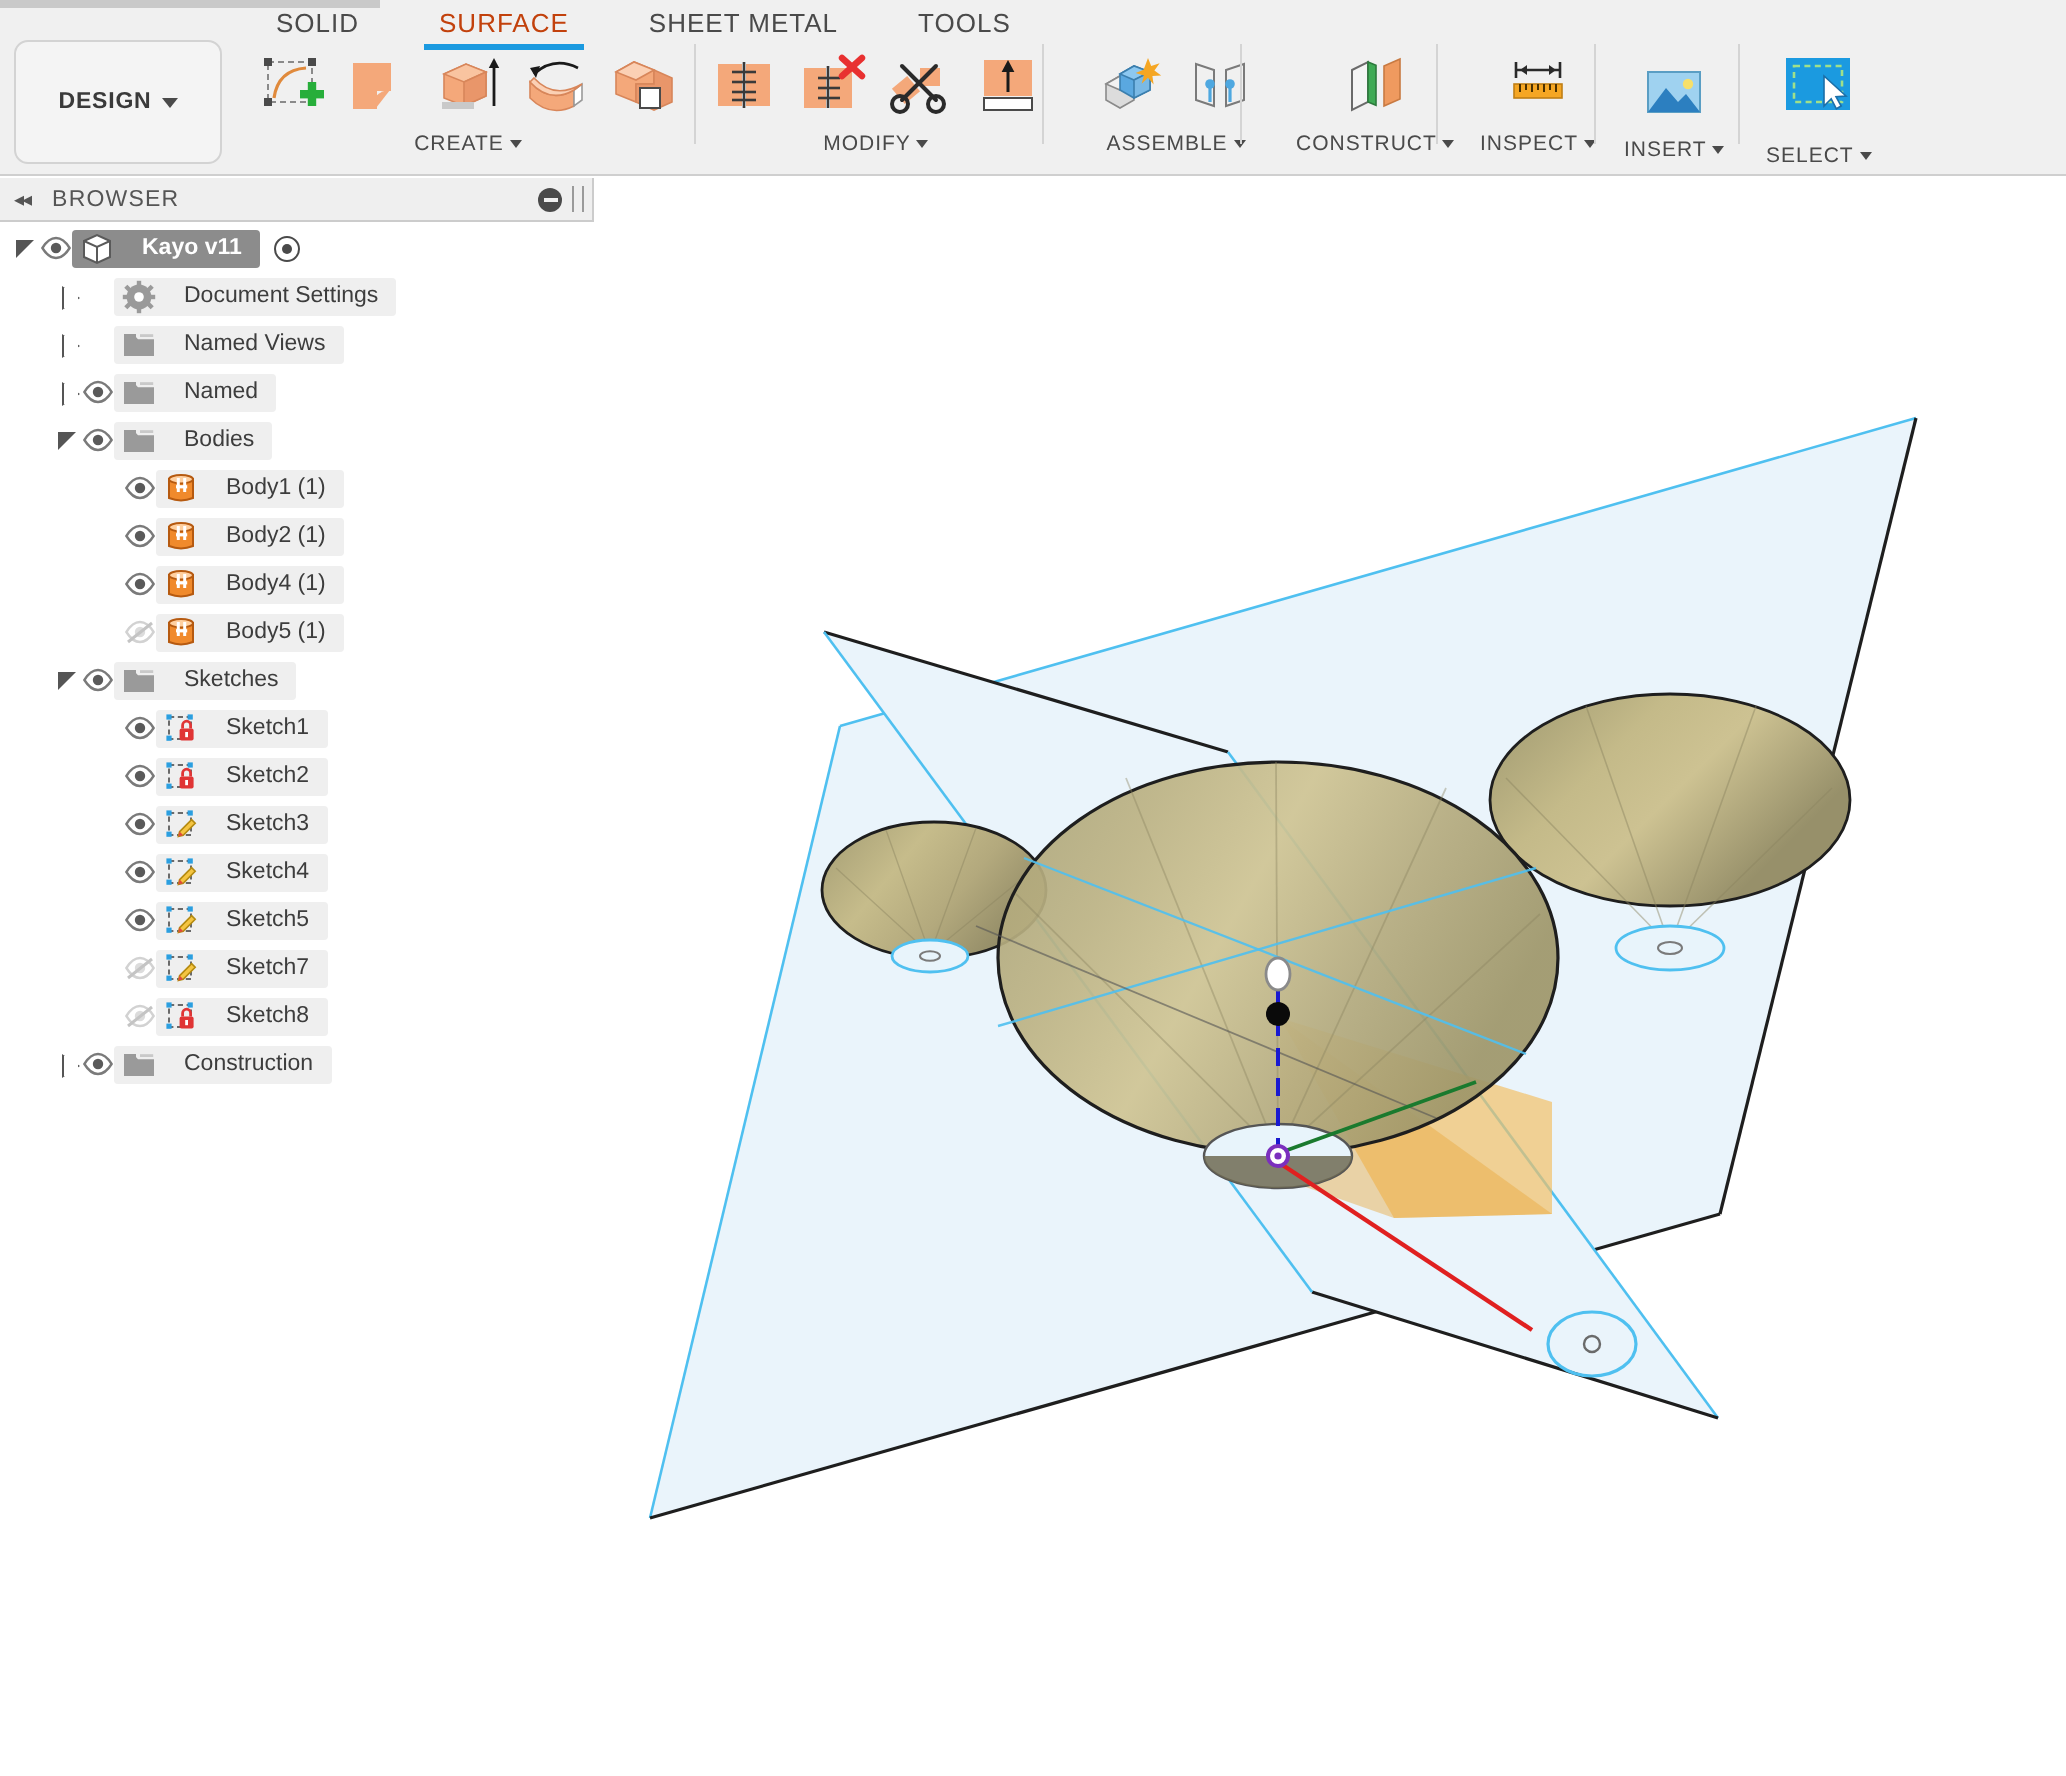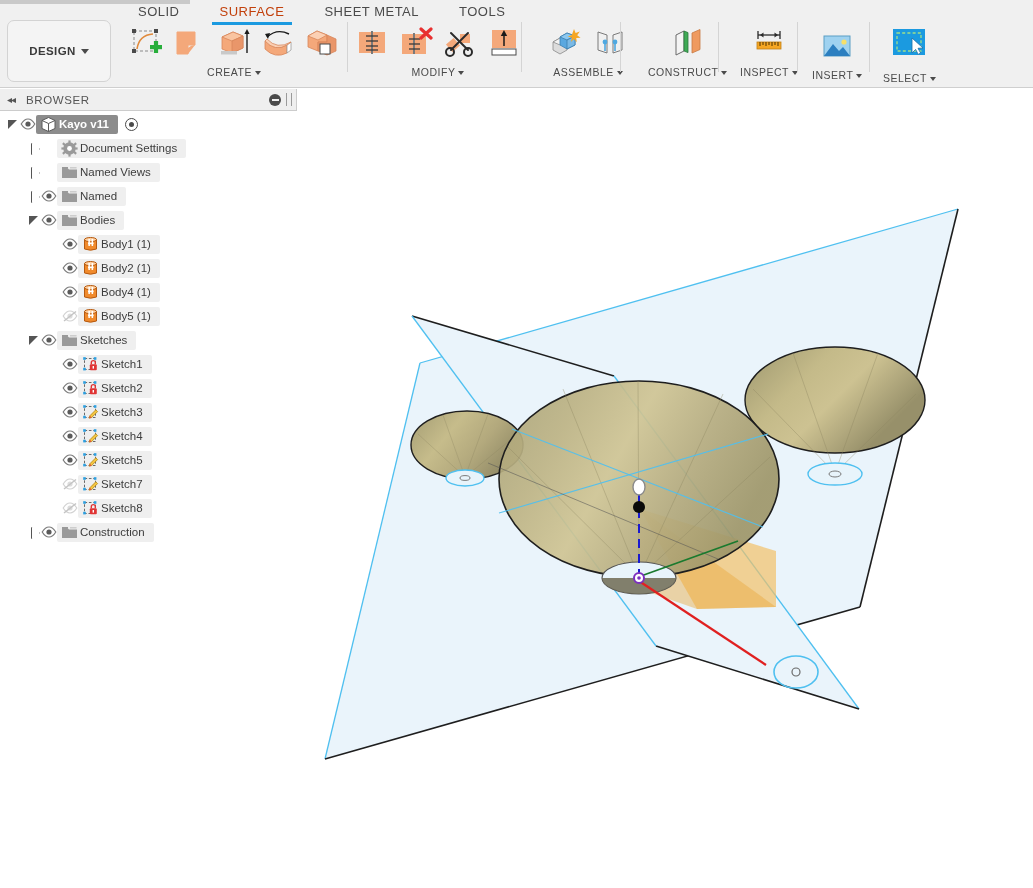--- a/index.html
+++ b/index.html
@@ -147,21 +147,21 @@
     background: #ffffff;
     overflow: hidden;
     font-size: 11.5px;
   }
   .node {
     display: flex; align-items: center;
     height: 24px; cursor: pointer;
     white-space: nowrap;
   }
   .node-chip {
-    display: inline-flex; align-items: center; gap: 2px;
+    display: inline-flex; align-items: center; gap: 14px;
     background: #efefef;
     border-radius: 2px;
     height: 19px;
     padding: 0 9px 0 4px;
   }
   .node.selected .node-chip {
     background: #8c8c8c;
   }
   .node.selected .node-chip .ntext { color: #ffffff; font-weight: bold; }
   .ntext { color: #3d3d3d; }

